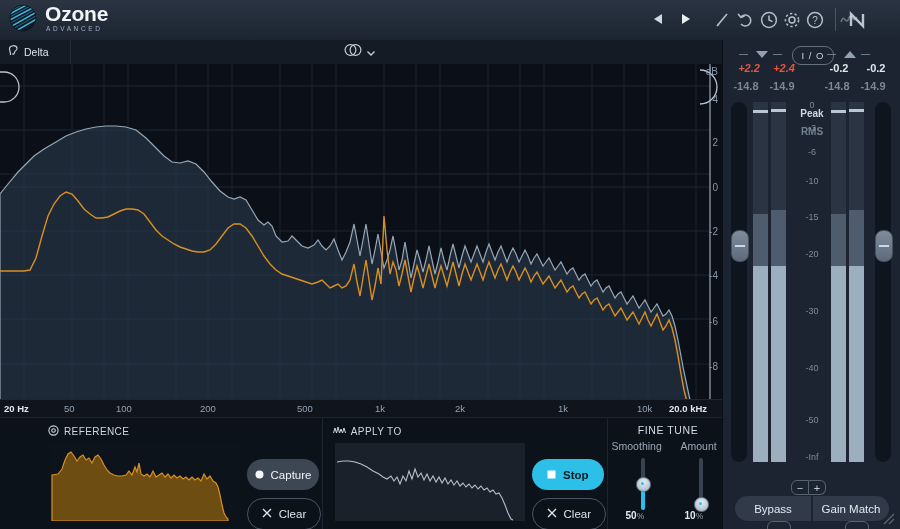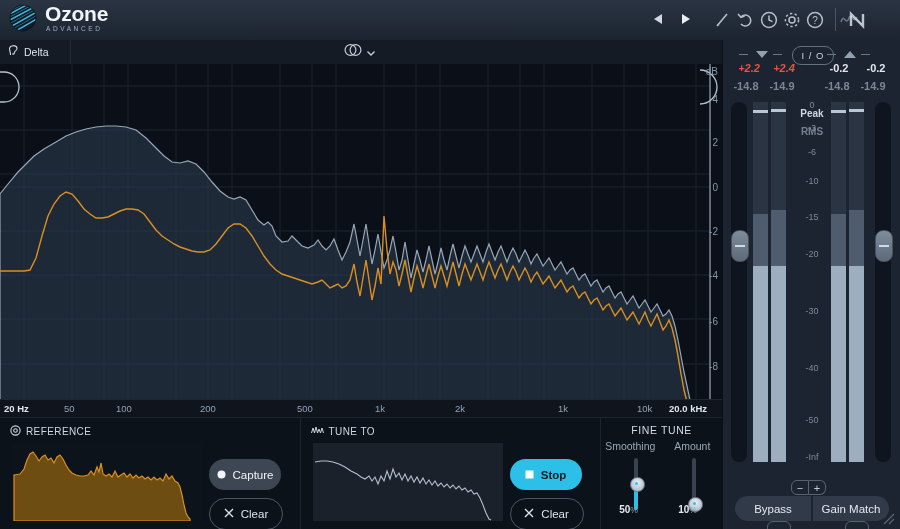--- a/index.html
+++ b/index.html
@@ -41,36 +41,36 @@
   .freqaxis{position:absolute;left:0;top:399px;width:722px;height:18px;background:#10151d;
             border-top:1px solid #1d2631;}
   .freqaxis span{position:absolute;top:3px;font-size:9.5px;color:#93a2b4;white-space:nowrap;}
   .freqaxis span.edge{color:#dfe6ee;font-weight:bold;}
   .dbaxis span{position:absolute;right:4px;font-size:10px;color:#8796a8;}
 
   
   .botwrap{position:absolute;left:0;top:417px;width:722px;height:112px;background:#0c1219;
            border-top:1px solid #1b2430;display:flex;}
   .panel{position:relative;height:112px;}
-  .p-ref{width:300px;border-right:1px solid #1b2430;}
+  .p-ref{width:300px;border-right:1px solid #1b2430;margin-left:38px;}
   .p-apply{width:300px;border-right:1px solid #1b2430;}
   .p-fine{width:121px;}
   .ptitle{position:absolute;left:10px;top:7px;font-size:10px;color:#cfd8e2;
           letter-spacing:.4px;display:flex;align-items:center;gap:5px;}
   .thumb{position:absolute;left:12px;top:25px;width:190px;height:78px;}
   .rbtn{position:absolute;display:flex;align-items:center;justify-content:center;gap:7px;
         border-radius:17px;font-size:11.5px;cursor:pointer;}
   .rbtn.filled{background:#3d4754;color:#eef3f8;}
   .rbtn.outline{background:transparent;color:#dbe3ec;border:1px solid #4a5563;}
   .rbtn.cyan{background:#2cc0e8;color:#0a1a22;font-weight:bold;}
 
   .ft-title{position:absolute;width:121px;top:6px;text-align:center;font-size:10.5px;
             color:#d3dbe5;letter-spacing:.6px;}
   .ft-lbl{position:absolute;top:22px;font-size:10.5px;color:#9aa8b9;}
-  .ft-val{position:absolute;top:86px;font-size:10px;color:#e4eaf1;font-weight:bold;}
+  .ft-val{position:absolute;top:92px;font-size:10px;color:#e4eaf1;font-weight:bold;}
   .ft-val i{font-style:normal;color:#8fa0b2;font-weight:normal;font-size:8.5px;}
   .track{position:absolute;width:4px;background:#39424f;border-radius:2px;}
   .tfill{position:absolute;width:4px;background:#2cc0e8;border-radius:2px;}
   .knob{position:absolute;width:13px;height:13px;border-radius:50%;
         background:radial-gradient(circle at 50% 35%,#e8eef5,#9fb0c0);border:1px solid #6d7d8e;}
   .knob i{position:absolute;left:4px;top:4px;width:3px;height:3px;border-radius:50%;background:#2cc0e8;}
 
   .tooltip{position:absolute;left:549px;top:482px;background:#f4eccb;color:#17202a;
            font-size:10px;padding:2px 5px;border:1px solid #b9ad84;white-space:nowrap;z-index:40;}
 
@@ -377,21 +377,21 @@
       </div>
     </div>
 
     <div class="panel p-apply">
       <div class="ptitle">
         <span>
           <svg width="13" height="10" viewBox="0 0 13 10">
               <path d="M0.5 8 L2 3 L3.5 8 L5 2 L6.5 8 L8 4 L9.5 8 L11 3 L12.5 8" stroke="#cfd8e2" stroke-width="1" fill="none"></path>
             </svg>
         </span>
-        <span>TUNE TO</span>
+        <span>APPLY TO</span>
       </div>
       <svg class="thumb" viewBox="0 0 190 78">
         <rect x="0" y="0" width="190" height="78" fill="#1a212b"></rect>
         <path fill="none" stroke="#b3bfca" stroke-width="1.1" d="M2,19 L8,18 L14,18 L20,19 L26,21 L32,24 L38,28 L44,31 L48,34 L52,36 L56,33
              L59,38 L62,34 L65,41 L68,33 L71,38 L74,28 L77,36 L80,26 L83,34 L86,30 L89,37
              L92,31 L95,38 L98,33 L101,39 L104,34 L107,40 L110,35 L113,41 L116,37 L119,42
              L122,38 L125,43 L128,40 L131,44 L134,41 L137,45 L140,42 L143,46 L146,43 L149,47
              L152,45 L155,49 L158,47 L161,51 L164,50 L167,55 L170,62 L173,70 L176,76 L178,77"></path>
       </svg>
       <div class="rbtn cyan" style="left:209px;top:41px;width:72px;height:31px">

